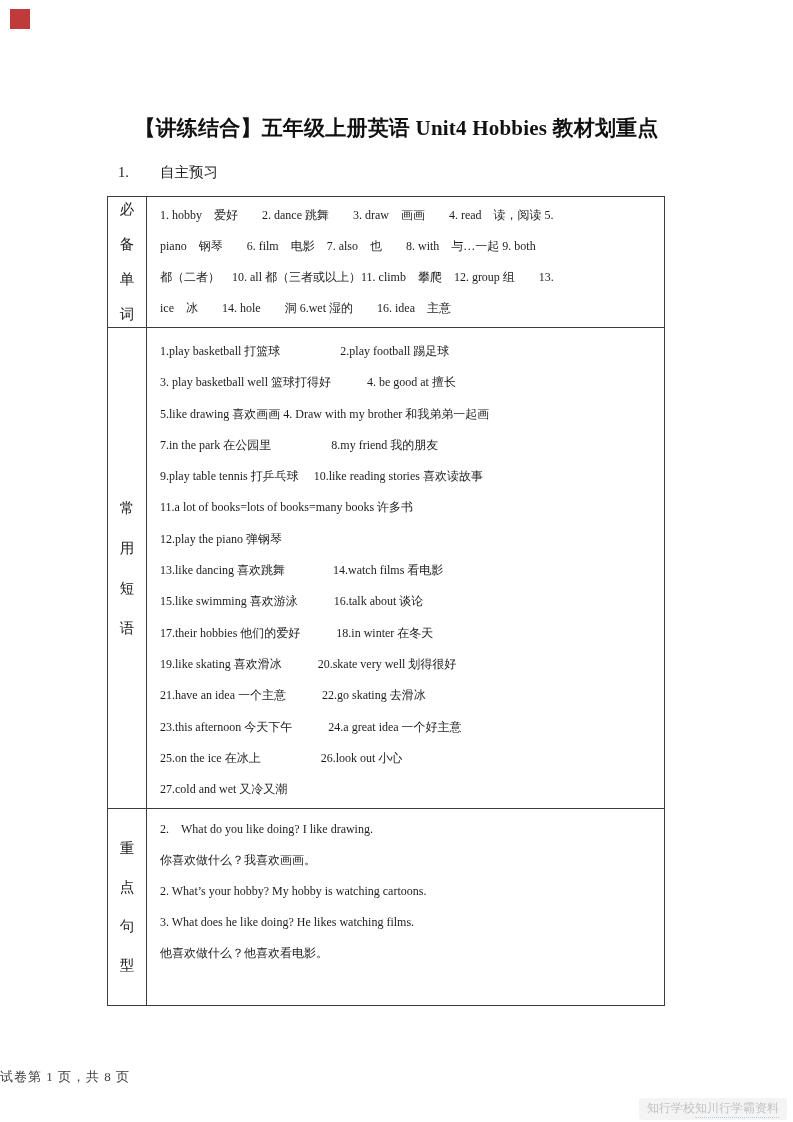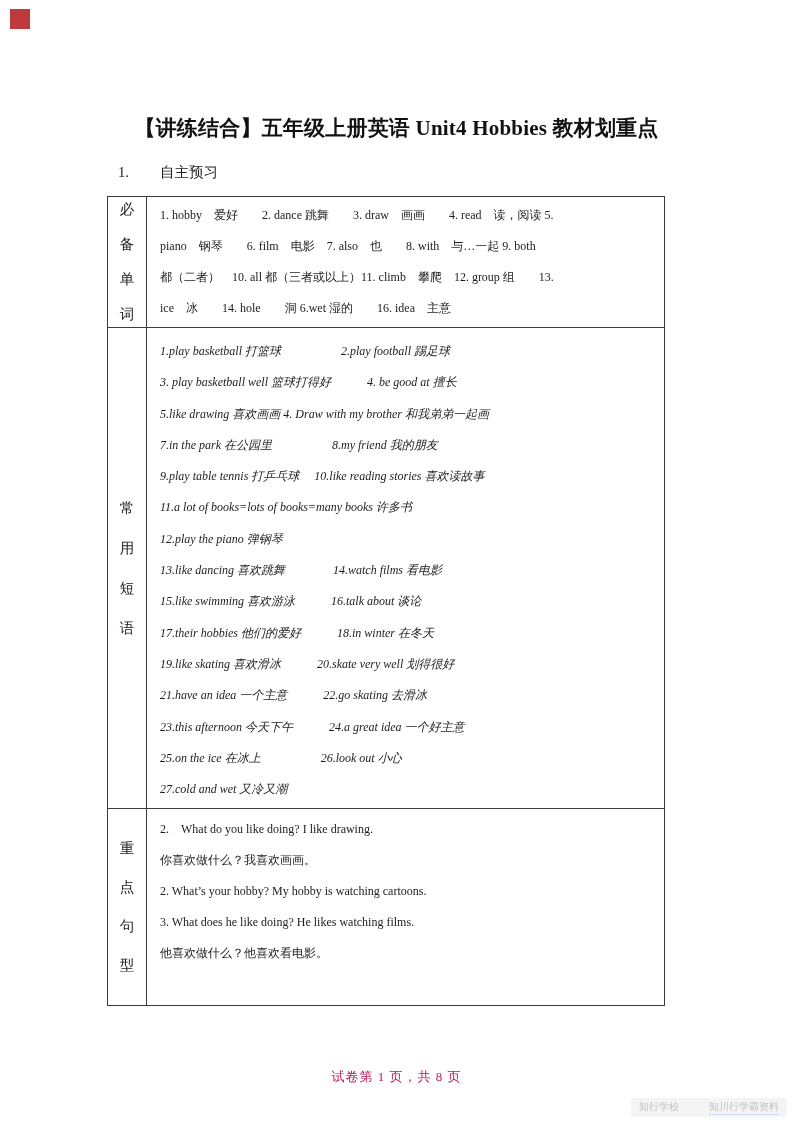--- a/index.html
+++ b/index.html
@@ -53,51 +53,50 @@
   .hdr-g21{gap:21px;}
   .hdr-g20{gap:20px;}
   .t-content{
     flex:1 1 auto;
     padding-left:13px;
     padding-right:4px;
     overflow:hidden;
     box-sizing:border-box;
   }
   .row-words .t-content{padding-top:3px;}
-  .row-phrases .t-content{padding-top:8px;font-style:italic;}
+  .row-phrases .t-content{padding-top:8px;}
   .row-sentences .t-content{padding-top:5px;}
   .row-words{height:130px;}
   .row-phrases{height:480px;}
   .row-sentences{height:196px;}
   .c-line{
     font-size:12px;
     line-height:31px;
     white-space:nowrap;
     overflow:hidden;
     color:#1c1c1c;
   }
   .row-phrases .c-line{line-height:31.3px;}
   .page-footer{
     position:absolute;
     left:0;right:0;
     top:1068px;
-    text-align:center;
     font-size:13px;
-    color:#be185d;
+    color:#404040;
     letter-spacing:1px;
     font-family:Liberation Serif, serif;
   }
   .watermark{
     position:absolute;
     right:6px;
     top:1098px;
     display:flex;
-    gap:30px;
+    gap:0;
     font-family:"Liberation Sans", sans-serif;
-    font-size:10px;
+    font-size:12px;
     color:#c2c2c2;
     background:#f4f4f4;
     padding:2px 8px;
     border-radius:3px;
   }
   .watermark .wm-right{border-bottom:1px dotted #b9c6e2;}
 </style>
 </head>
 <body>
 

